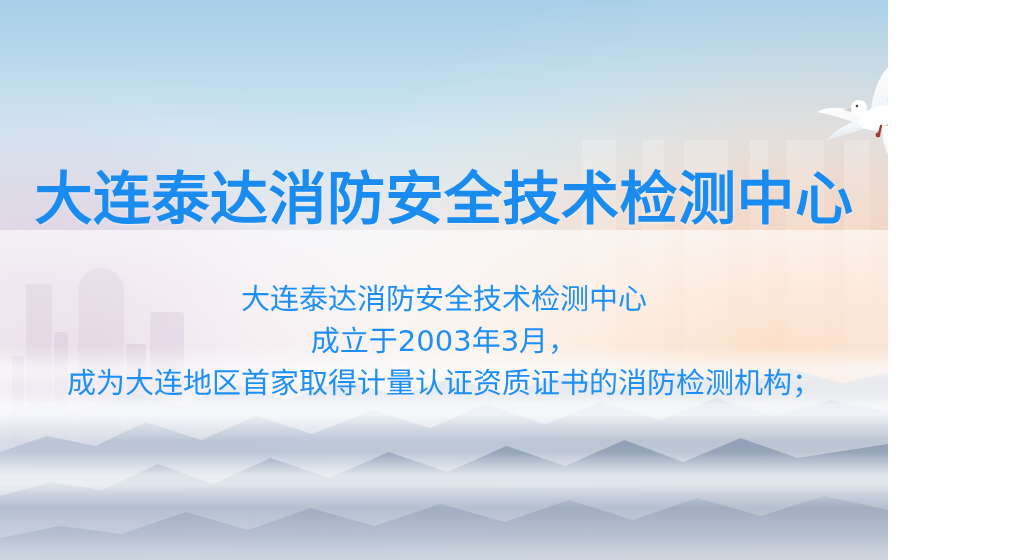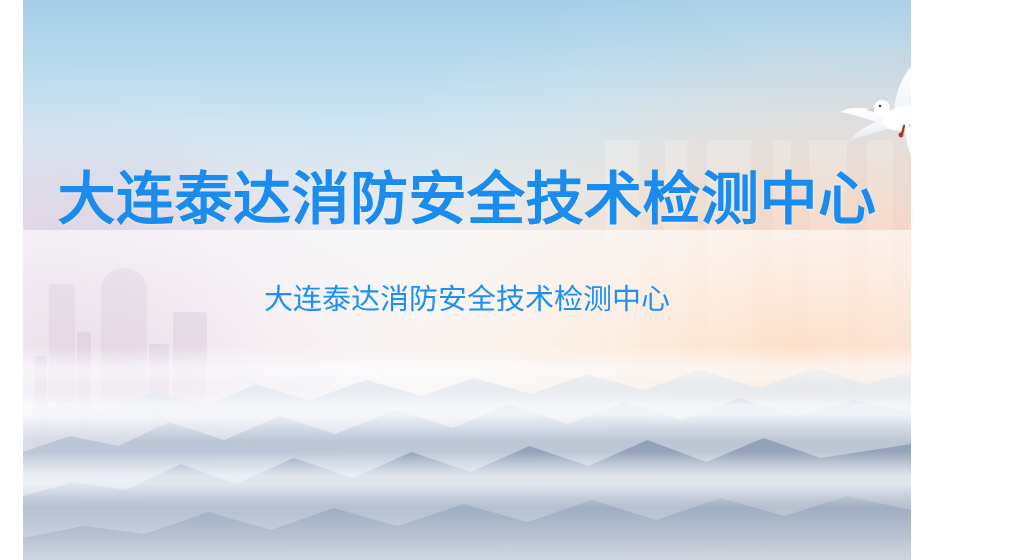--- a/index.html
+++ b/index.html
@@ -11,21 +11,20 @@
   body {
     font-family: "DejaVu Sans", "Liberation Sans", sans-serif;
   }
 
   .slide {
     position: relative;
     width: 888px;
     height: 560px;
     overflow: hidden;
     background: #cfe3f2;
-    margin-left: 23px;
   }
 
   
 
   
   .bg-sky {
     position: absolute;
     inset: 0;
     background: linear-gradient(to bottom,
       #a8cfe8 0%,
@@ -335,15 +334,17 @@
         <path d="M158,62 C168,66 176,74 180,84 C172,82 164,78 158,74
                  C158,80 156,86 152,92 C148,82 148,70 152,62 Z" fill="url(#wingG)"></path>
       </g>
     </svg>
   </div>
 
   <div class="headline">大连泰达消防安全技术检测中心</div>
 
   <div class="body-block">
     <span class="body-line">大连泰达消防安全技术检测中心</span>
+    <span class="body-line">成立于2003年3月，</span>
+    <span class="body-line">成为大连地区首家取得计量认证资质证书的消防检测机构；</span>
   </div>
 
 </div>
 
 </body></html>

